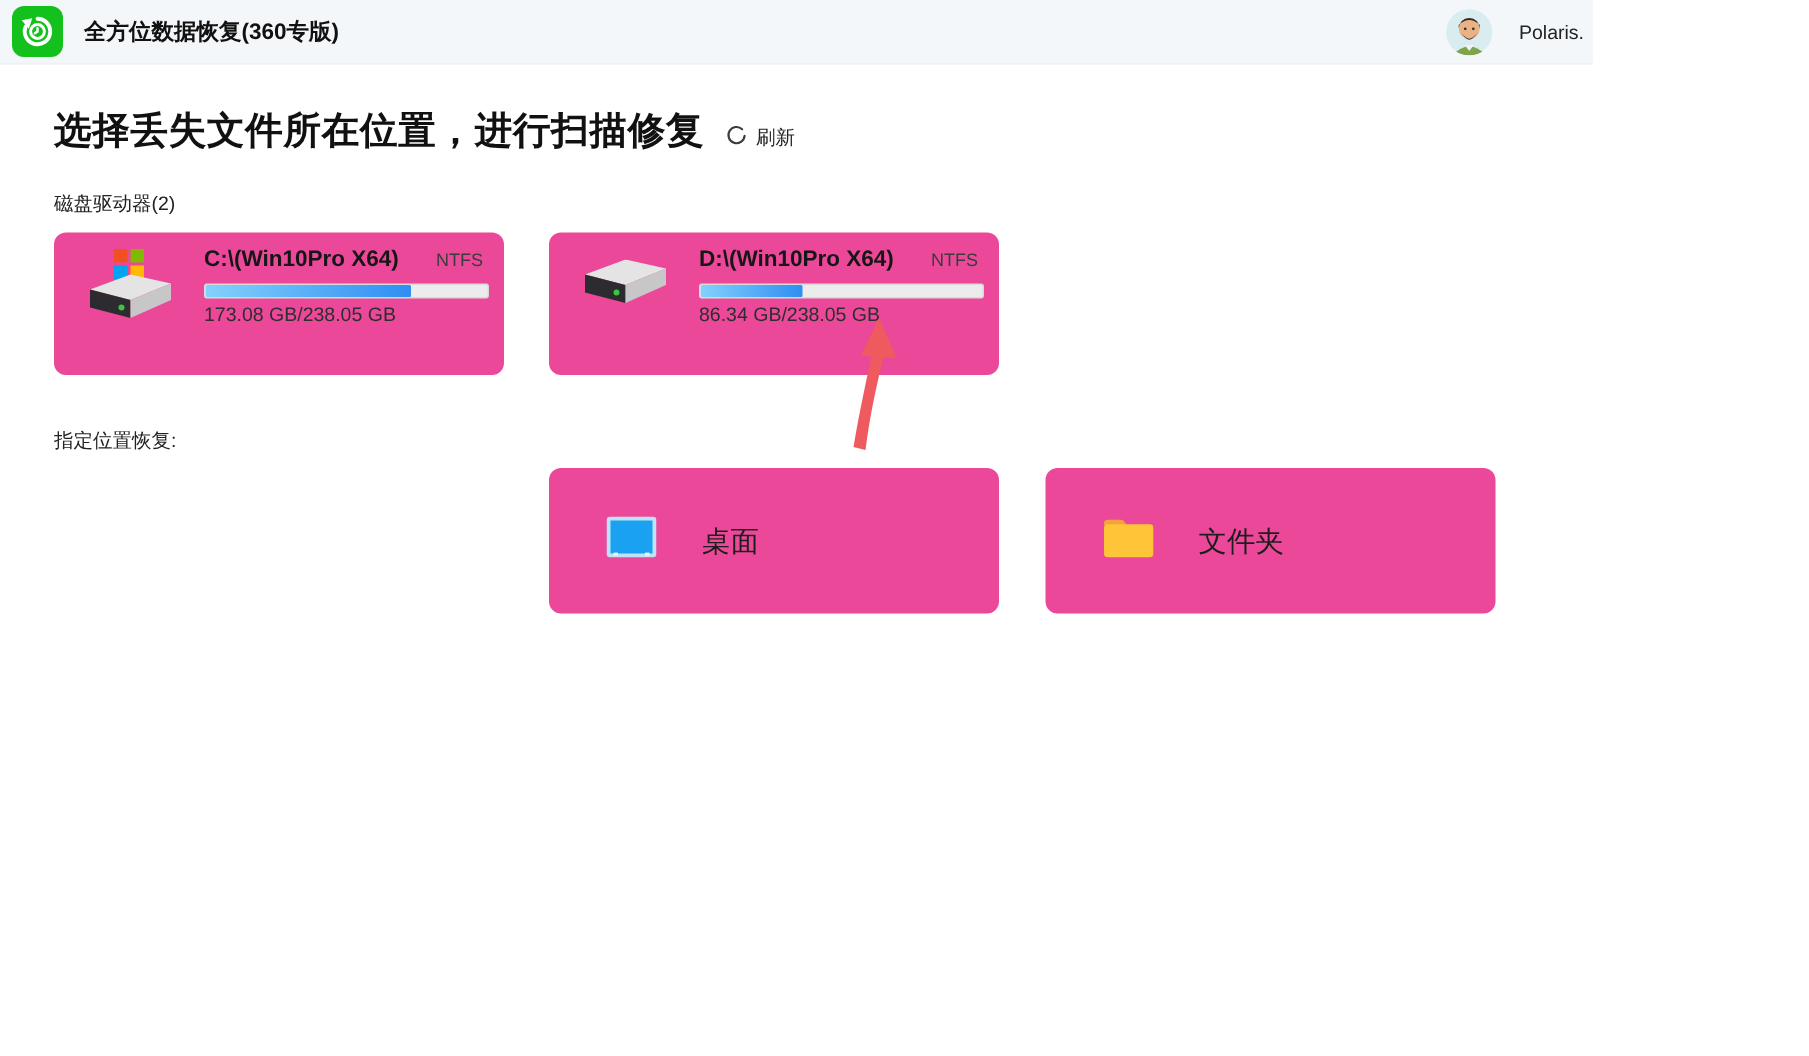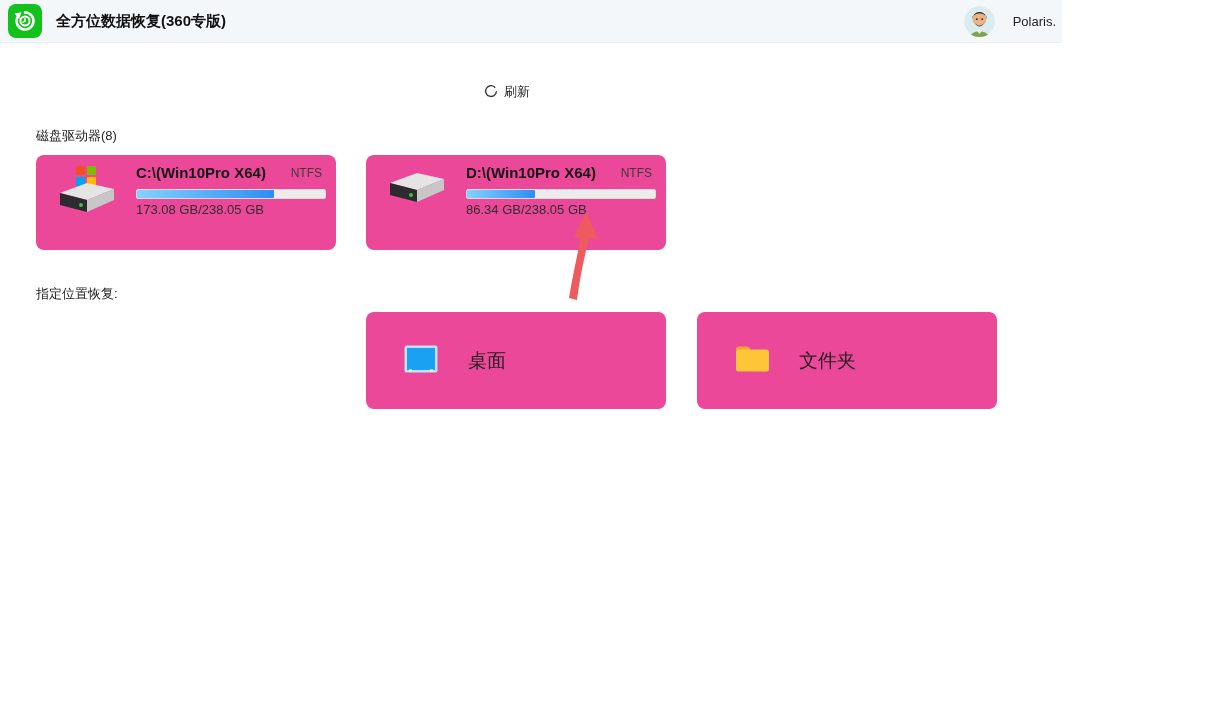--- a/index.html
+++ b/index.html
@@ -22,21 +22,21 @@
   .avatar { width:31px; height:31px; border-radius:50%; overflow:hidden; flex:0 0 auto; }
   .username { margin-left:18px; font-size:13px; color:#222; }
   .win-btn { width:30px; height:30px; display:flex; align-items:center; justify-content:center;
     color:#4a4a4a; cursor:default; }
   .win-btn.min { margin-left:24px; }
   .win-btn.max { margin-left:10px; }
   .win-btn.close { margin-left:8px; }
   
   .h1 { position:absolute; left:36px; top:70px; font-size:25px; font-weight:bold;
     color:#111; letter-spacing:0.5px; }
-  .refresh { position:absolute; left:484px; top:83px; display:flex; align-items:flex-end;
+  .refresh { position:absolute; left:484px; top:83px; display:flex; align-items:flex-start;
     gap:6px; font-size:13px; color:#222; cursor:pointer; }
   
   .section-label { position:absolute; font-size:13px; color:#222; }
   .label-disks { left:36px; top:127px; }
   .label-locations { left:36px; top:285px; }
   
   .card { position:absolute; width:300px; background:#ec4899; border-radius:8px; cursor:pointer; }
   .drive-card { height:95px; }
   .dc1 { left:36px; top:155px; }
   .dc2 { left:366px; top:155px; }
@@ -103,30 +103,31 @@
           </svg>
       </div>
       <div class="win-btn close">
         <svg width="13" height="13" viewBox="0 0 13 13">
             <path d="M1 1 L12 12 M12 1 L1 12" stroke="#4a4a4a" stroke-width="1.4" stroke-linecap="round"></path>
           </svg>
       </div>
     </div>
   </div>
 
+  <div class="h1">选择丢失文件所在位置，进行扫描修复</div>
   <div class="refresh">
     <span>
       <svg width="14" height="14" viewBox="0 0 14 14">
         <path d="M10.8 3.2 A5.4 5.4 0 1 0 12.4 7.6" fill="none" stroke="#3c3c3c" stroke-width="1.4" stroke-linecap="round"></path>
       </svg>
     </span>
     <span>刷新</span>
   </div>
 
-  <div class="section-label label-disks">磁盘驱动器(8)</div>
+  <div class="section-label label-disks">磁盘驱动器(2)</div>
 
   <div class="card drive-card dc1">
     <div class="drive-icon">
       <svg width="66" height="48" viewBox="0 0 66 48">
         <rect x="24" y="0" width="9" height="9" fill="#f25022"></rect>
         <rect x="35" y="0" width="9" height="9" fill="#7fba00"></rect>
         <rect x="24" y="11" width="9" height="9" fill="#00a4ef"></rect>
         <rect x="35" y="11" width="9" height="9" fill="#ffb900"></rect>
         <polygon points="8,27 35,17 62,23 35,34" fill="#e4e4e4"></polygon>
         <polygon points="8,27 35,34 35,46 8,39" fill="#2c2c30"></polygon>

